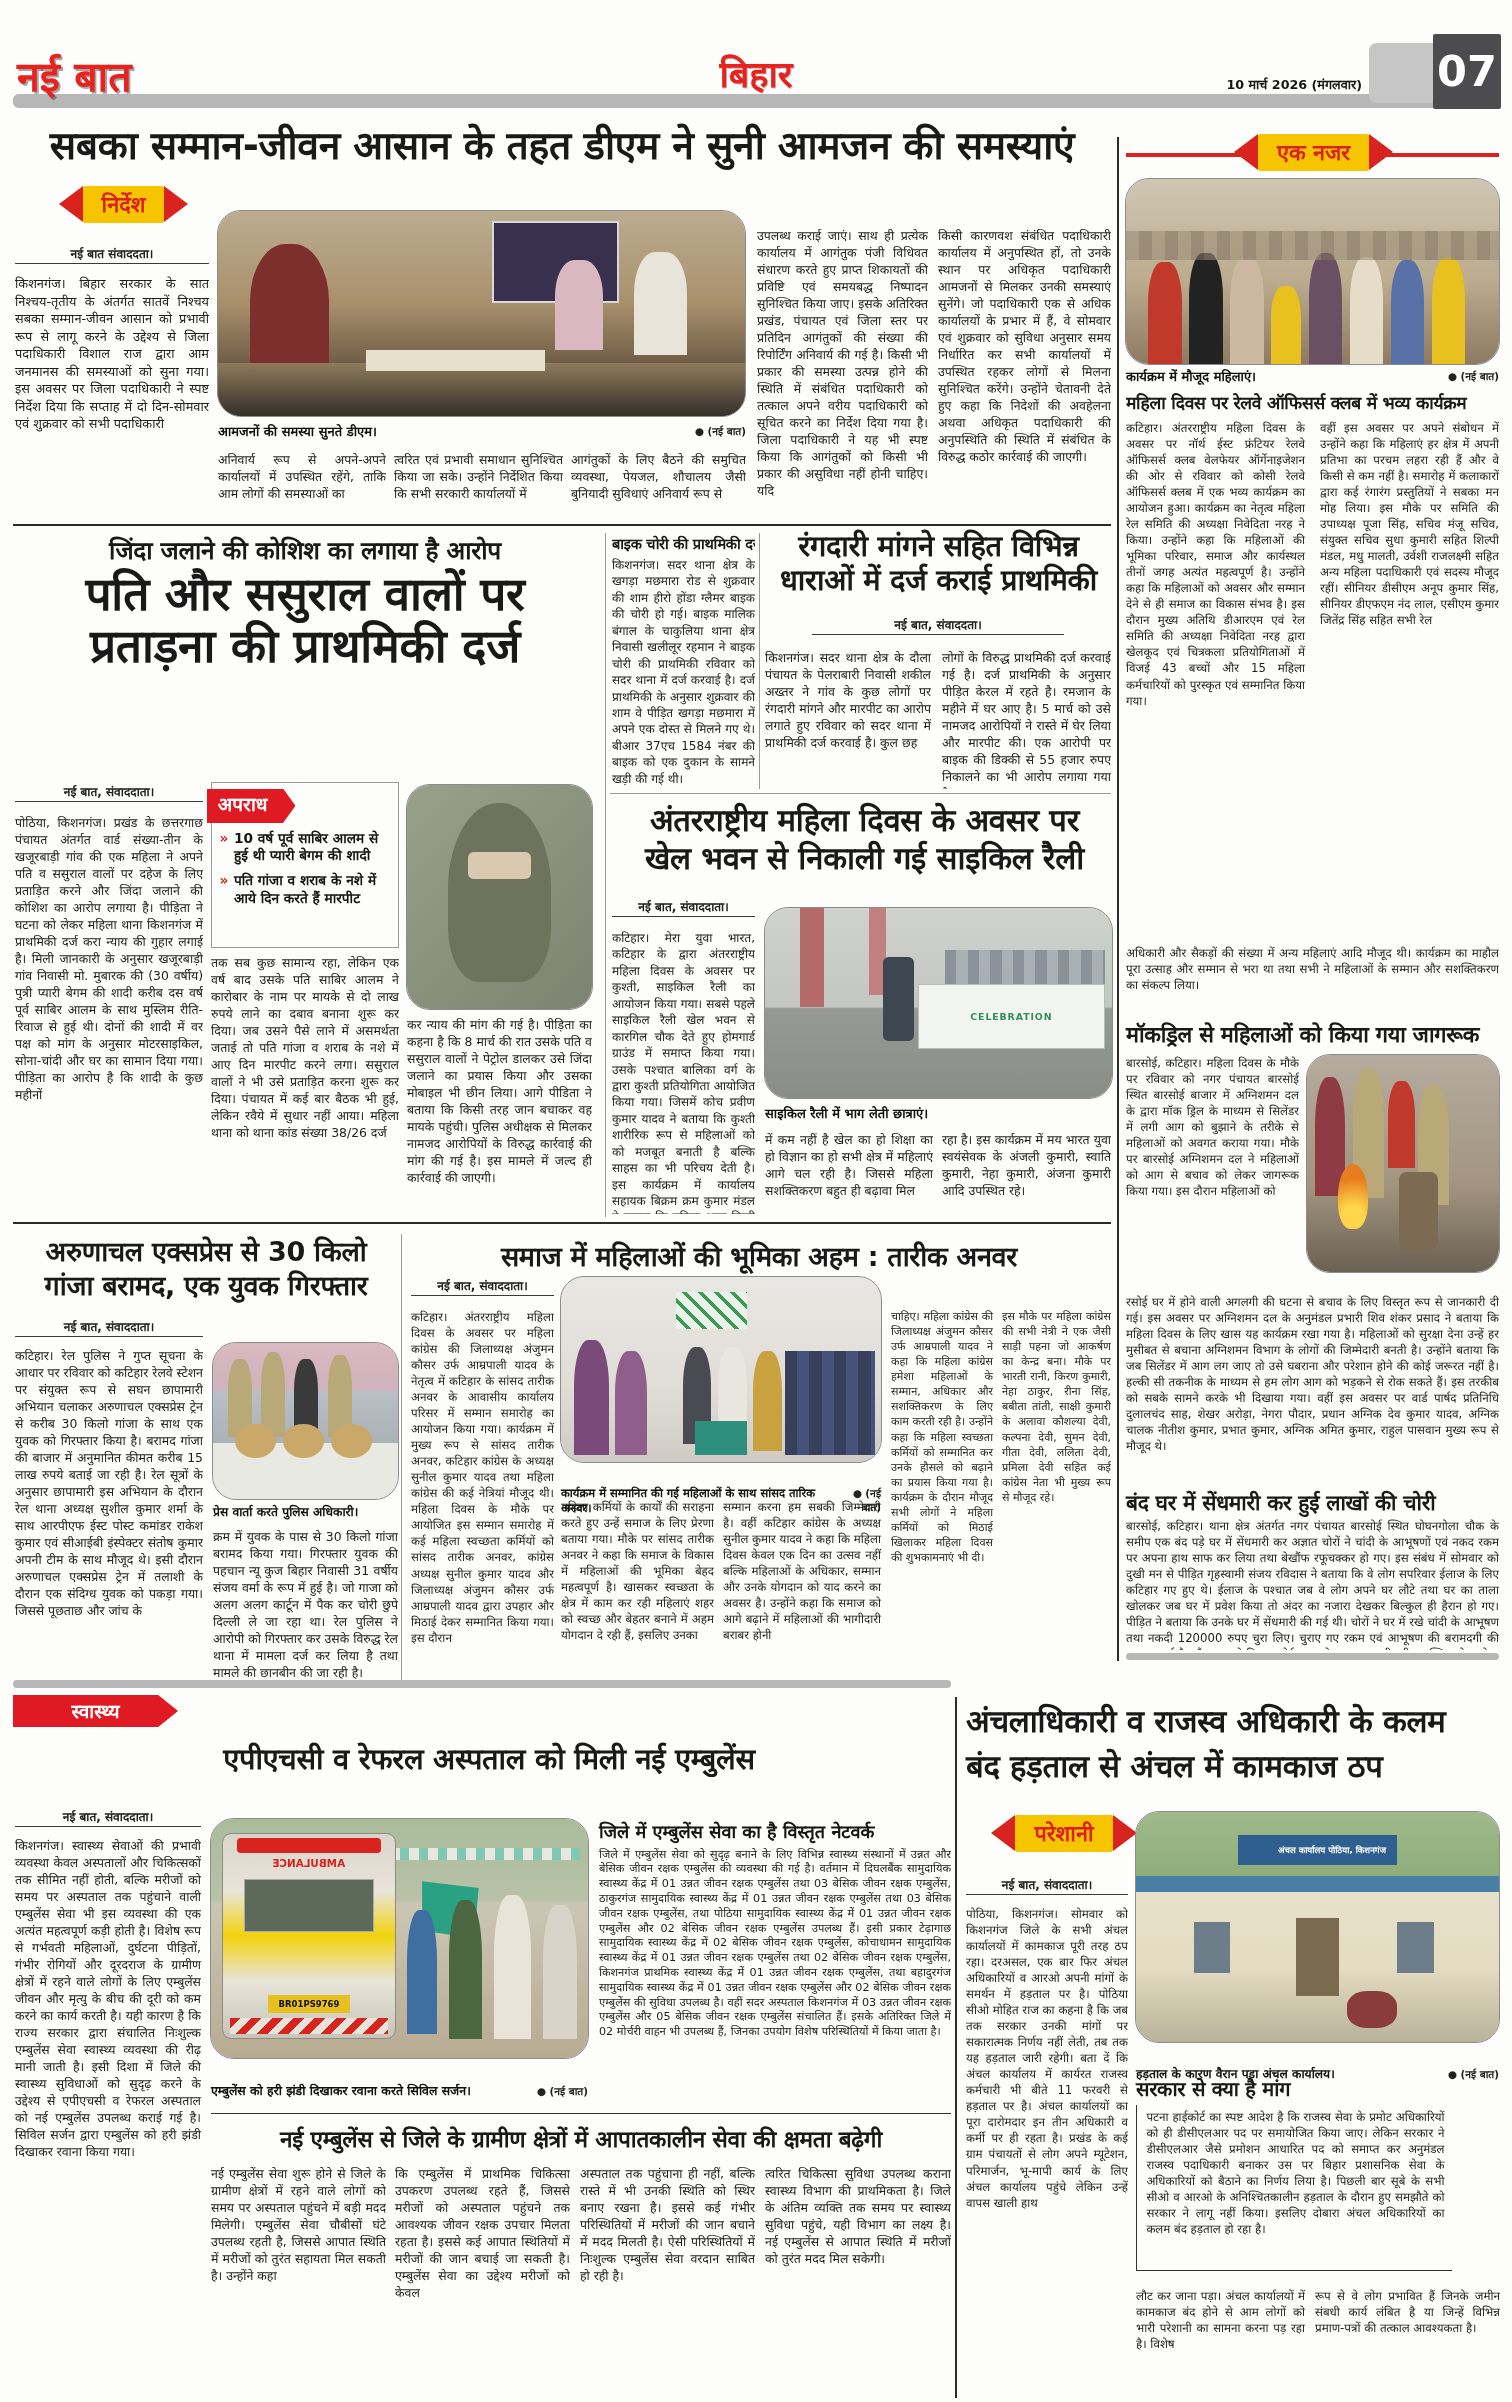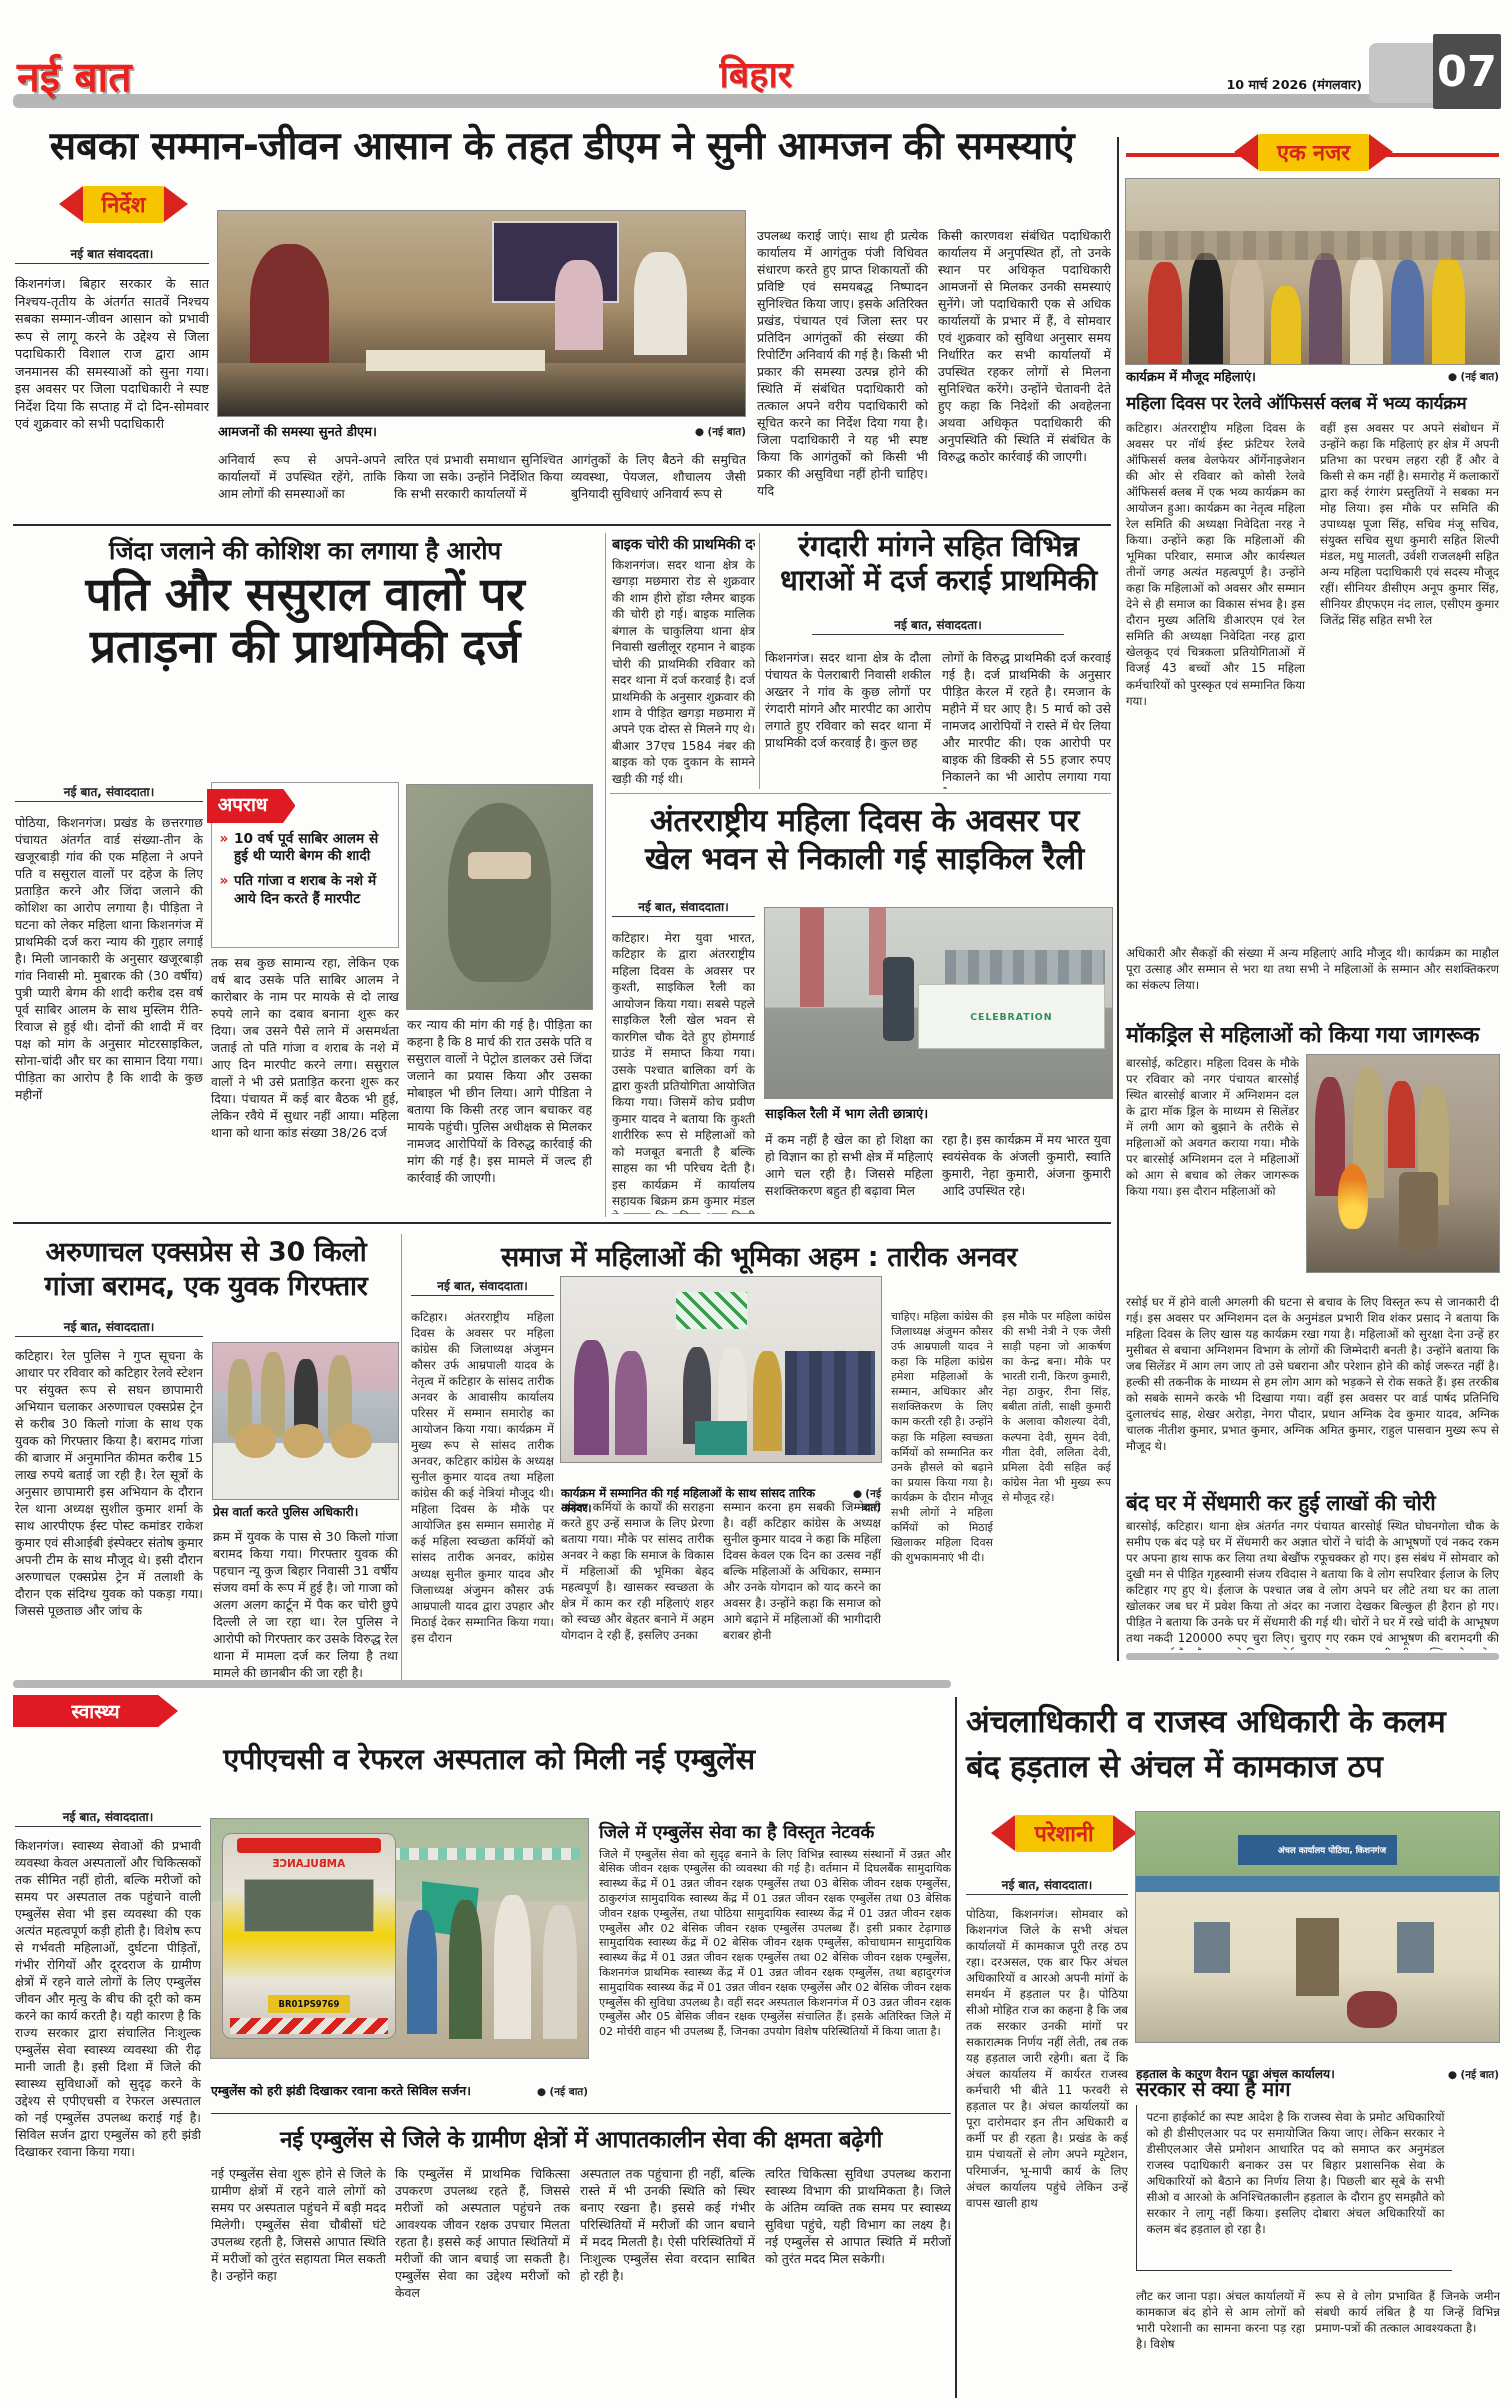--- a/index.html
+++ b/index.html
@@ -16,21 +16,21 @@
   .caption { font-size:13px; font-weight:bold; color:#111; }
   .credit { font-size:10.4px; font-weight:bold; color:#222; text-align:right; }
   .rule { background:#2b2b2b; }
   .rule-soft { background:#9a9a9a; }
   .gbar { background:#b7b7b7; border-radius:5.6px; }
   .tag { display:flex; align-items:flex-start; justify-content:center; gap:0; }
   .tag .tri-l { width:0; height:0; border-top:18px solid transparent; border-bottom:18px solid transparent; border-right:24.5px solid #d8231f; }
   .tag .tri-r { width:0; height:0; border-top:18px solid transparent; border-bottom:18px solid transparent; border-left:24.5px solid #d8231f; }
   .tag .box { background:#f6c500; color:#d8231f; font-weight:bold; font-size:21.7px; padding:2.8px 19px 5.6px; border-radius:1.9px; }
   .tag-crime { display:inline-block; background:#e01a22; color:#fff; font-weight:bold; font-size:19px; padding:2.8px 28px 5.6px 11.3px; clip-path:polygon(0 0,86% 0,100% 50%,86% 100%,0 100%); }
-  .ph { position:absolute; overflow:hidden; outline:1.4px solid #8c8c8c; }
+  .ph { position:absolute; overflow:hidden; outline:1.4px solid #8c8c8c;border-radius:23px; }
   .ph > div { position:absolute; }
   .netbox h3 { font-size:18px; font-weight:bold; margin-bottom:4.7px; }
   .bannerflex { display:flex; align-items:stretch; }
   .bannerflex .btag { background:#e01a22; color:#fff; font-weight:bold; font-size:19px; display:flex; align-items:center; justify-content:center; width:165px; clip-path:polygon(0 0,88% 0,100% 50%,88% 100%,0 100%); }
   .bannerflex .btxt { background:#ffd400; flex:1; display:flex; align-items:center; font-weight:bold; font-size:17.4px; color:#241a00; padding-left:17px; letter-spacing:-0.2px; }
   .caprow { display:flex; justify-content:space-between; align-items:baseline;margin-top:20px; }
   .bullet { display:flex; gap:5.6px; font-size:13.7px; font-weight:bold; line-height:1.3; margin-top:6.6px; }
   .bullet .bm { color:#d8231f; }
 </style>
 </head>

